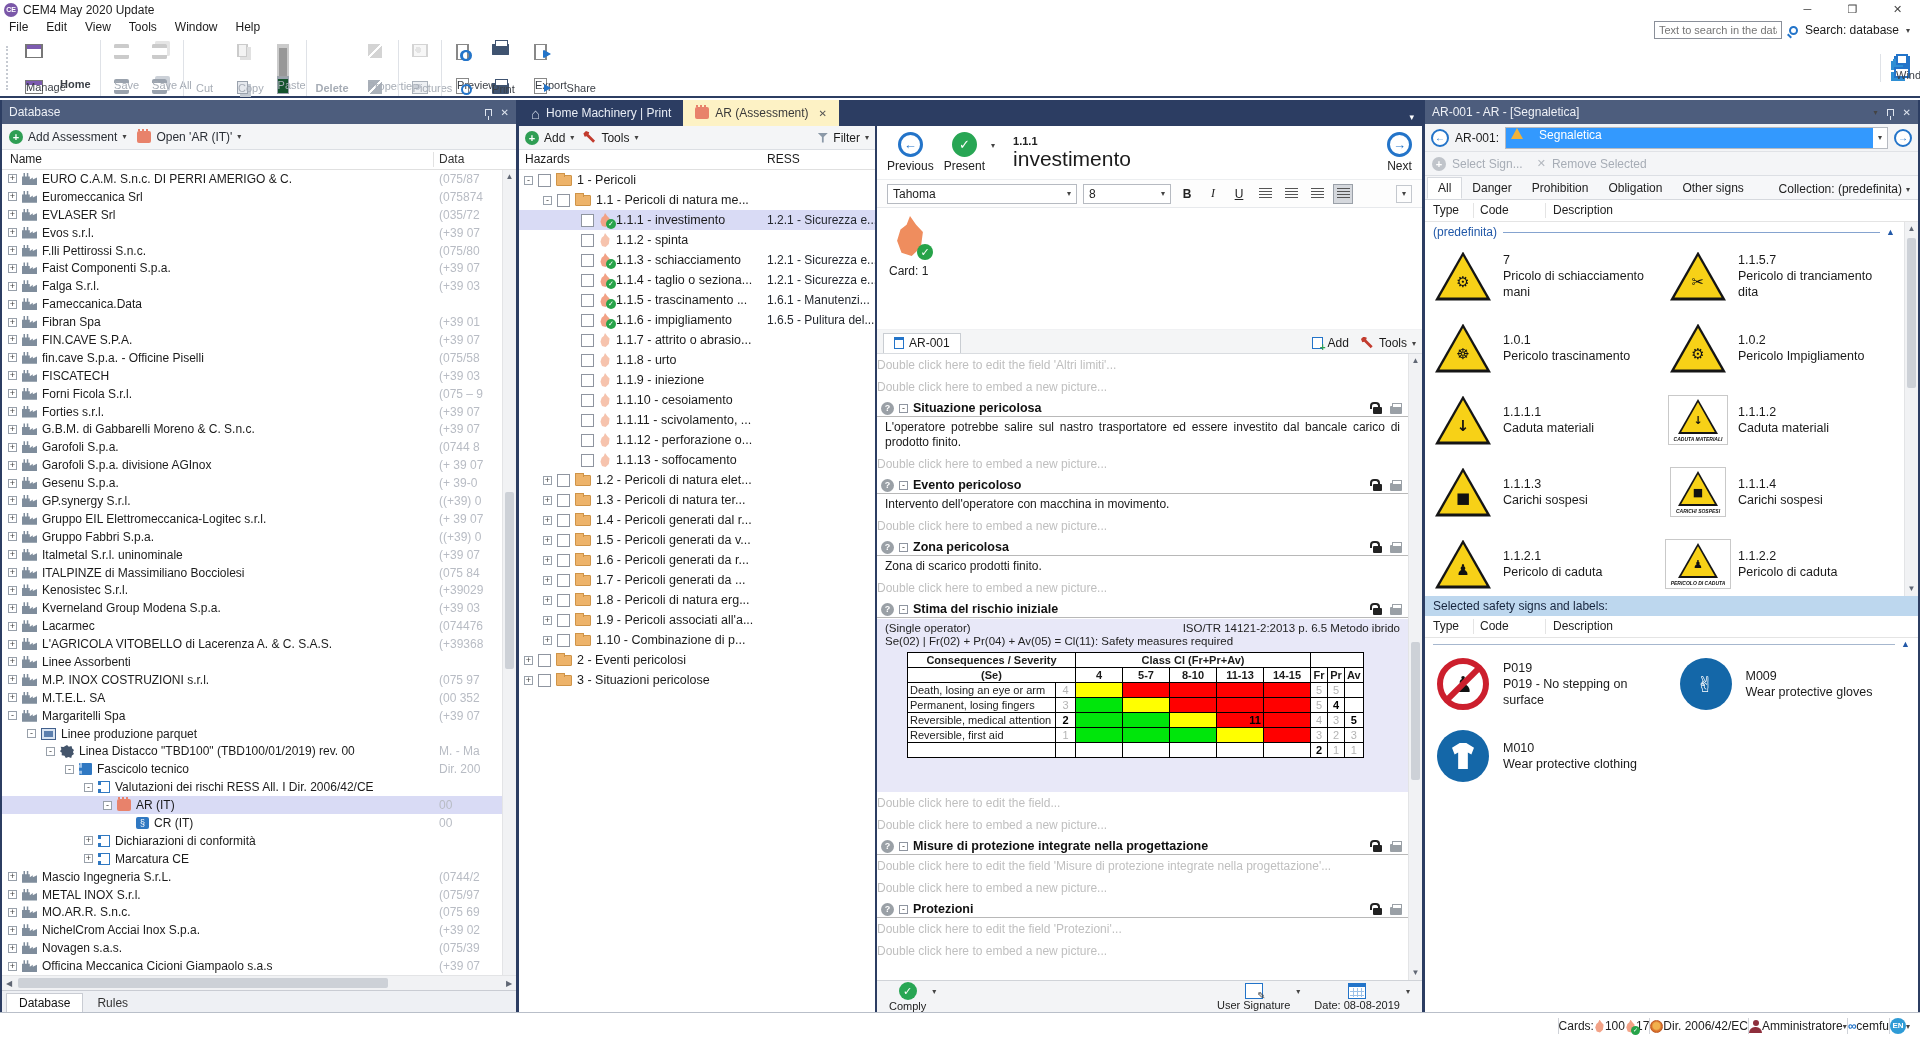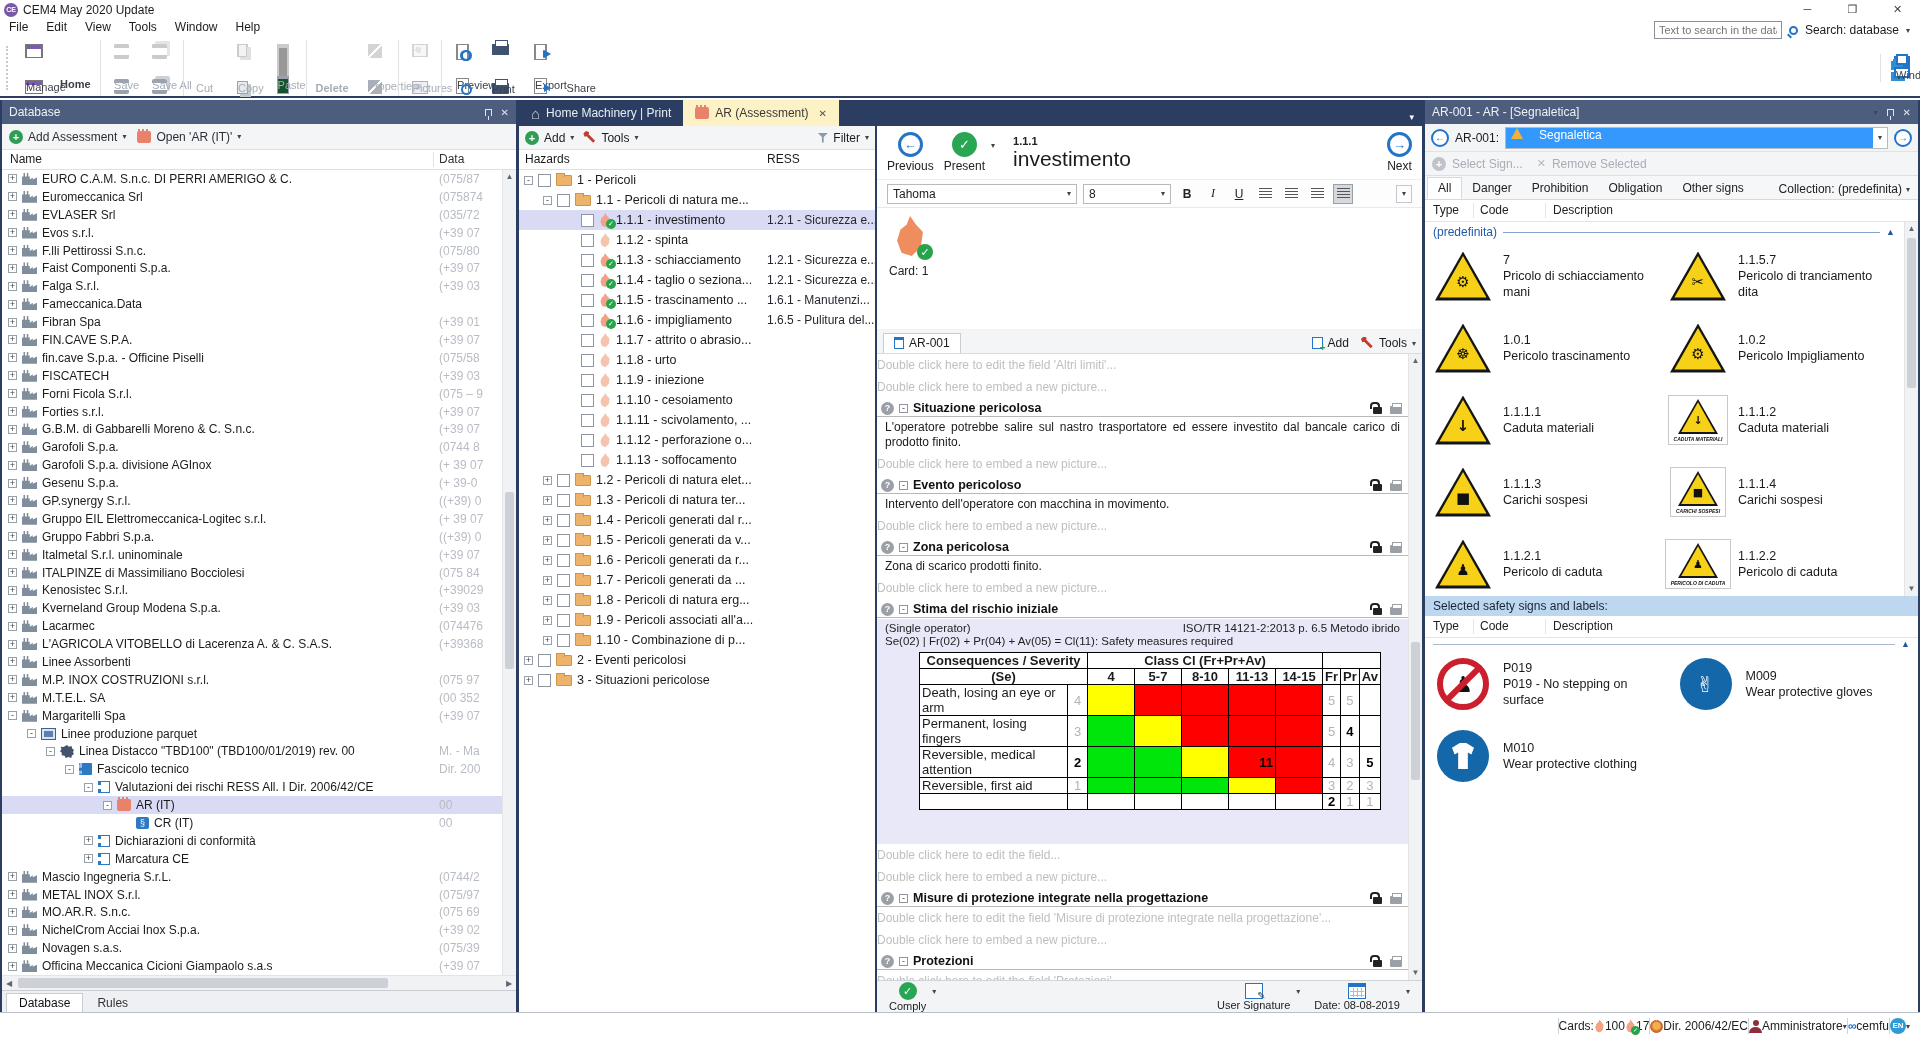--- a/index.html
+++ b/index.html
@@ -169,21 +169,21 @@
   .shead .ric2{margin-left:auto;display:flex;gap:8px;align-items:center}
   .lock{width:9px;height:7px;background:#222;border-radius:1px;position:relative;margin-top:4px}
   .lock::before{content:"";position:absolute;top:-5px;left:-3px;width:6px;height:5px;border:2px solid #222;border-bottom:none;border-radius:4px 4px 0 0}
   .prn{width:12px;height:8px;background:#9aa0a6;border-radius:1px;position:relative;margin-top:3px}
   .prn::before{content:"";position:absolute;top:-3px;left:2px;width:8px;height:3px;background:#fff;border:1px solid #9aa0a6}
   .sbody{padding:3px 8px;font-size:12px;color:#1a1a1a;text-align:justify;line-height:15px}
   
   .risk{background:#e8e8f8;padding:3px 8px 34px;margin-top:1px}
   .riskline1{display:flex;justify-content:space-between;font-size:11.5px;color:#222}
   .riskline2{font-size:11.5px;color:#222;margin-top:1px}
-  table.rt{border-collapse:collapse;margin:5px 0 0 34px;background:#fff;font-size:13px}
+  table.rt{border-collapse:collapse;margin:5px 0 0 22px;background:#fff;font-size:11px}
   .rt td{border:1px solid #000;height:15px;padding:0 2px}
   .rt .hc{font-weight:700;text-align:center}
   .rt .lbl{width:148px}
   .rt .sec{width:20px;text-align:center;color:#b4b4b4}
   .rt .rc{width:47px;text-align:right}
   .rt .nc{width:17px;text-align:center;color:#b4b4b4}
   .rt [data-c="g"]{background:#00e60b}.rt [data-c="y"]{background:#ffff00}.rt [data-c="r"]{background:#ff0000}
   .rt [data-b="1"]{color:#000;font-weight:700}
   .rt .mark{color:#000;font-weight:700}
   

